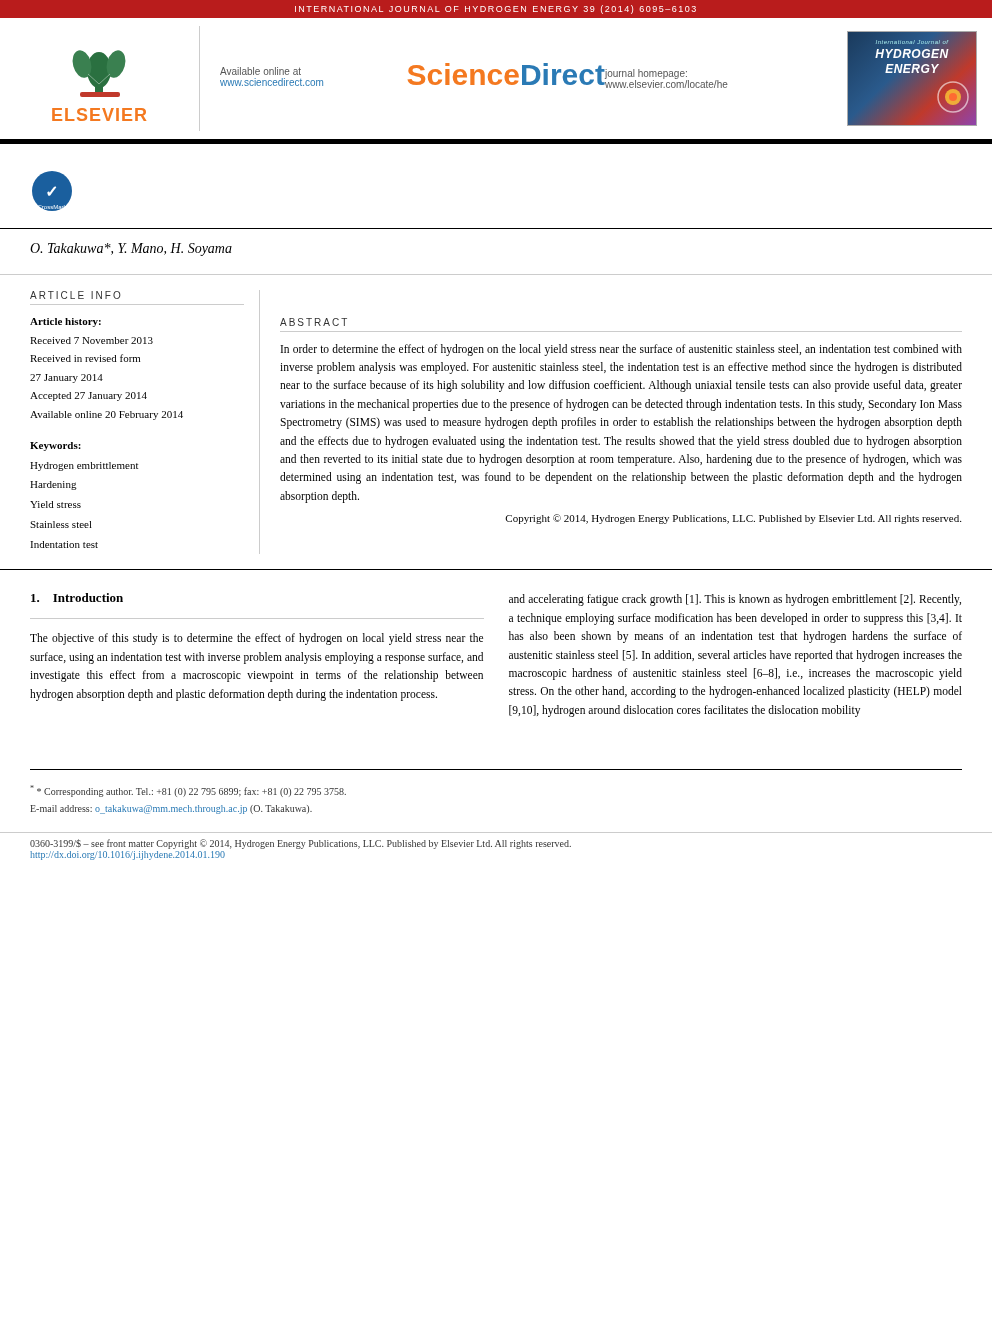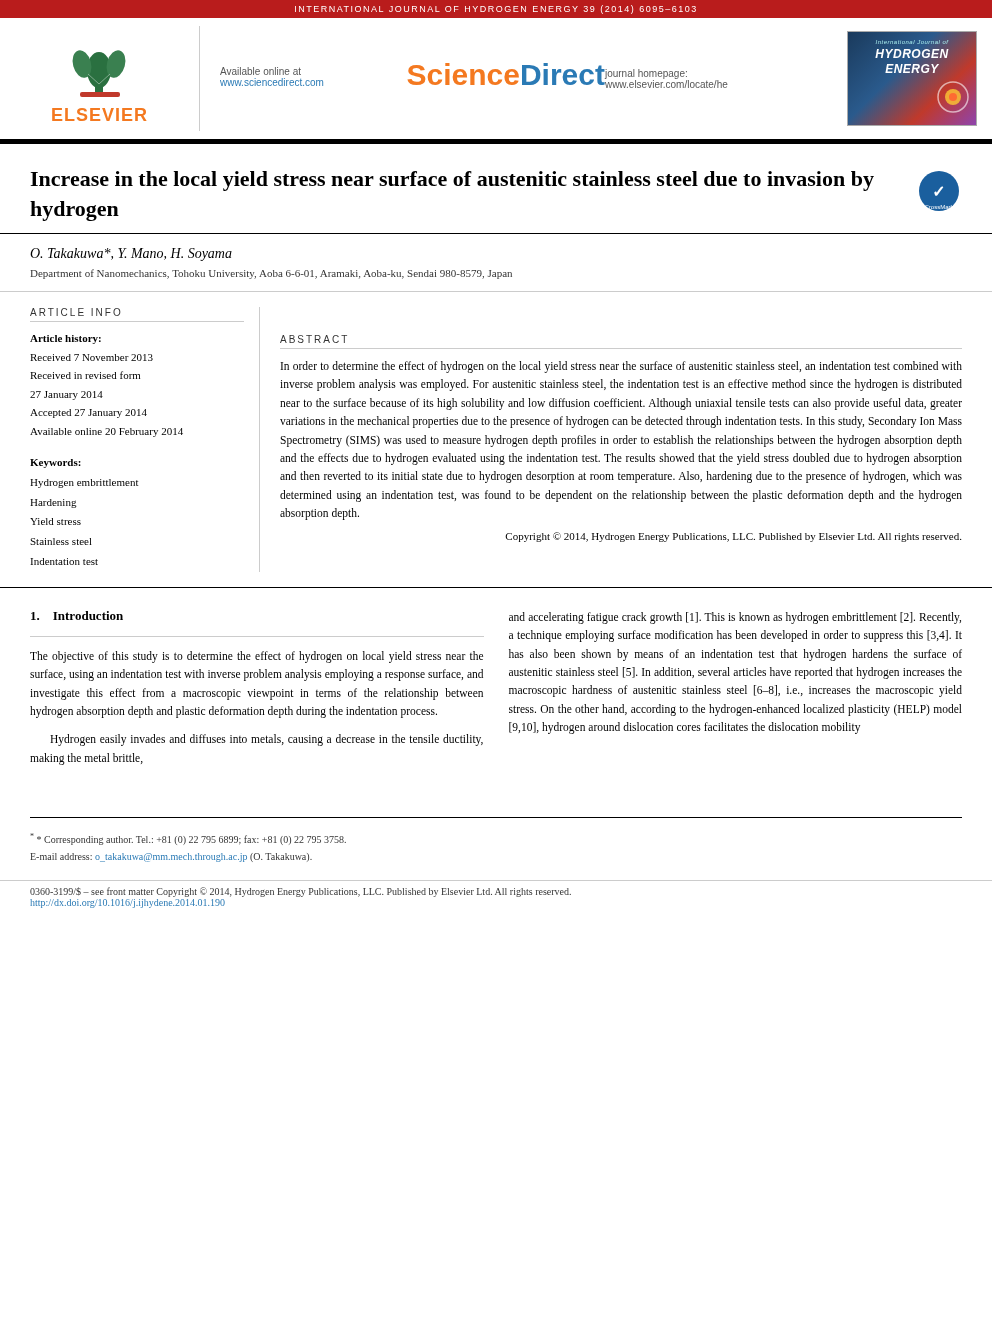--- a/index.html
+++ b/index.html
@@ -335,34 +335,32 @@
           <circle cx="17" cy="17" r="4" fill="rgba(255,100,50,0.9)"></circle>
         </svg>
       </div>
     </div>
   </div>
 </div>
 
 <hr class="thick-rule">
 
 <div class="article-title-section">
-  <h1 class="article-title">Increase in the local yield stress near surface of austenitic stainless steel due to invasion by hydrogen</h1>
 
   <div>
     <svg class="crossmark" viewBox="0 0 45 45">
       <circle cx="22" cy="22" r="20" fill="#1a5f9e"></circle>
       <text x="22" y="28" text-anchor="middle" fill="#fff" font-size="16" font-family="Arial" font-weight="bold">✓</text>
       <text x="22" y="40" text-anchor="middle" fill="#fff" font-size="6" font-family="Arial">CrossMark</text>
     </svg>
   </div>
 </div>
 
 <div class="authors-section">
   <div class="authors">O. Takakuwa*, Y. Mano, H. Soyama</div>
-  <div class="affiliation">Department of Nanomechanics, Tohoku University, Aoba 6-6-01, Aramaki, Aoba-ku, Sendai 980-8579, Japan</div>
 </div>
 
 <div class="two-col">
 
   <div class="left-col">
     <div class="col-heading">ARTICLE INFO</div>
 
     <div class="article-info-item label">Article history:</div>
     <div class="article-info-item">Received 7 November 2013</div>
     <div class="article-info-item">Received in revised form</div>
@@ -392,21 +390,20 @@
 
     <div class="body-left">
       <div class="section-heading">
         <span>1.</span>
         &nbsp;&nbsp;
         <span>Introduction</span>
       </div>
 
       <p class="body-para">The objective of this study is to determine the effect of hydrogen on local yield stress near the surface, using an indentation test with inverse problem analysis employing a response surface, and investigate this effect from a macroscopic viewpoint in terms of the relationship between hydrogen absorption depth and plastic deformation depth during the indentation process.</p>
 
-      <p class="body-para indented">Hydrogen easily invades and diffuses into metals, causing a decrease in the tensile ductility, making the metal brittle,</p>
     </div>
 
     <div class="body-right">
       <p class="body-para">and accelerating fatigue crack growth [1]. This is known as hydrogen embrittlement [2]. Recently, a technique employing surface modification has been developed in order to suppress this [3,4]. It has also been shown by means of an indentation test that hydrogen hardens the surface of austenitic stainless steel [5]. In addition, several articles have reported that hydrogen increases the macroscopic hardness of austenitic stainless steel [6–8], i.e., increases the macroscopic yield stress. On the other hand, according to the hydrogen-enhanced localized plasticity (HELP) model [9,10], hydrogen around dislocation cores facilitates the dislocation mobility</p>
     </div>
 
   </div>
 </div>
 
 <div class="footer-line"></div>

